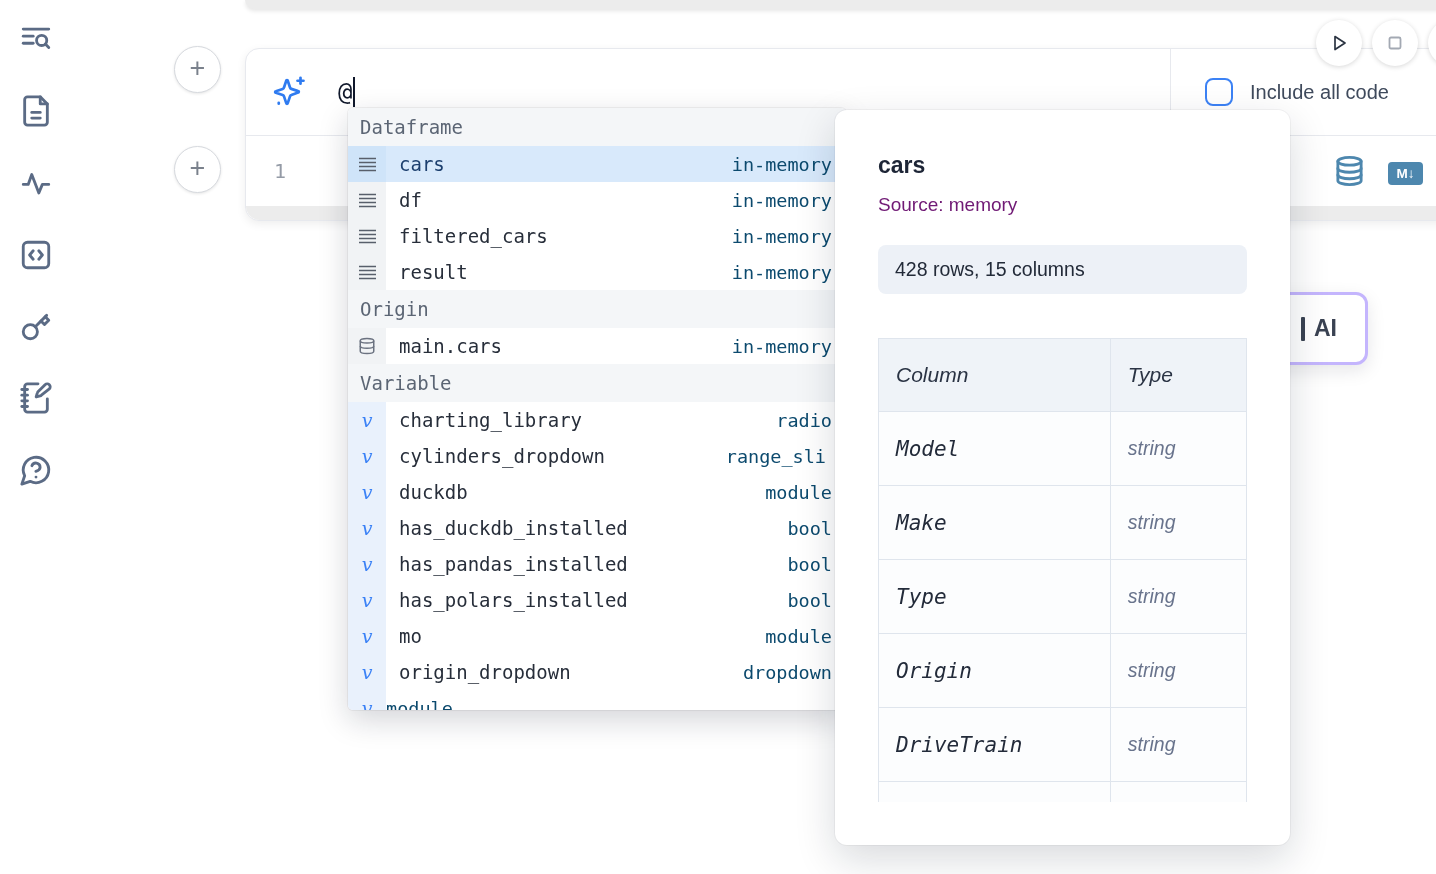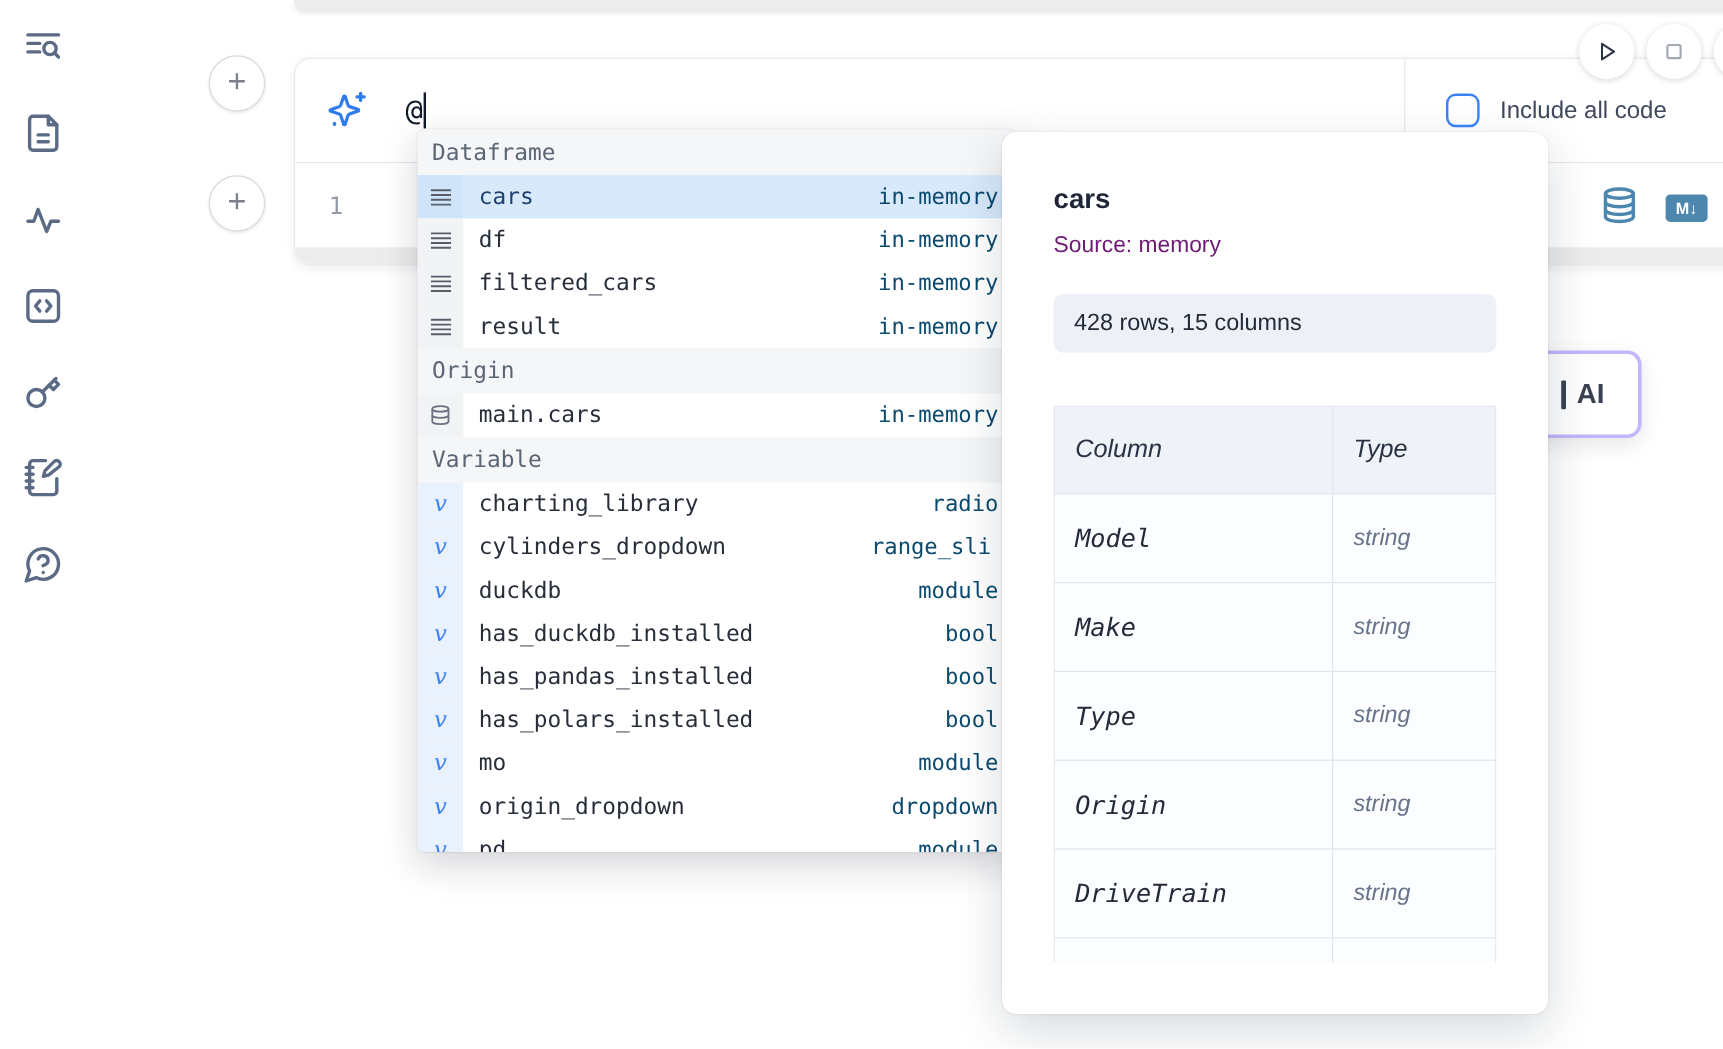--- a/index.html
+++ b/index.html
@@ -317,21 +317,20 @@
       <span class="ac-gutter">
           <span class="var-glyph">v</span>
         </span>
       <span class="ac-name">origin_dropdown</span>
       <span class="ac-type">dropdown</span>
     </div>
     <div class="ac-row var">
       <span class="ac-gutter">
           <span class="var-glyph">v</span>
         </span>
-      <span class="ac-name">pd</span>
       <span class="ac-type">module</span>
     </div>
   </div>
 
   <div class="ai-card">
     <span class="partial-bar"></span>
     <span class="ai-label">AI</span>
   </div>
 
   <div class="panel">

